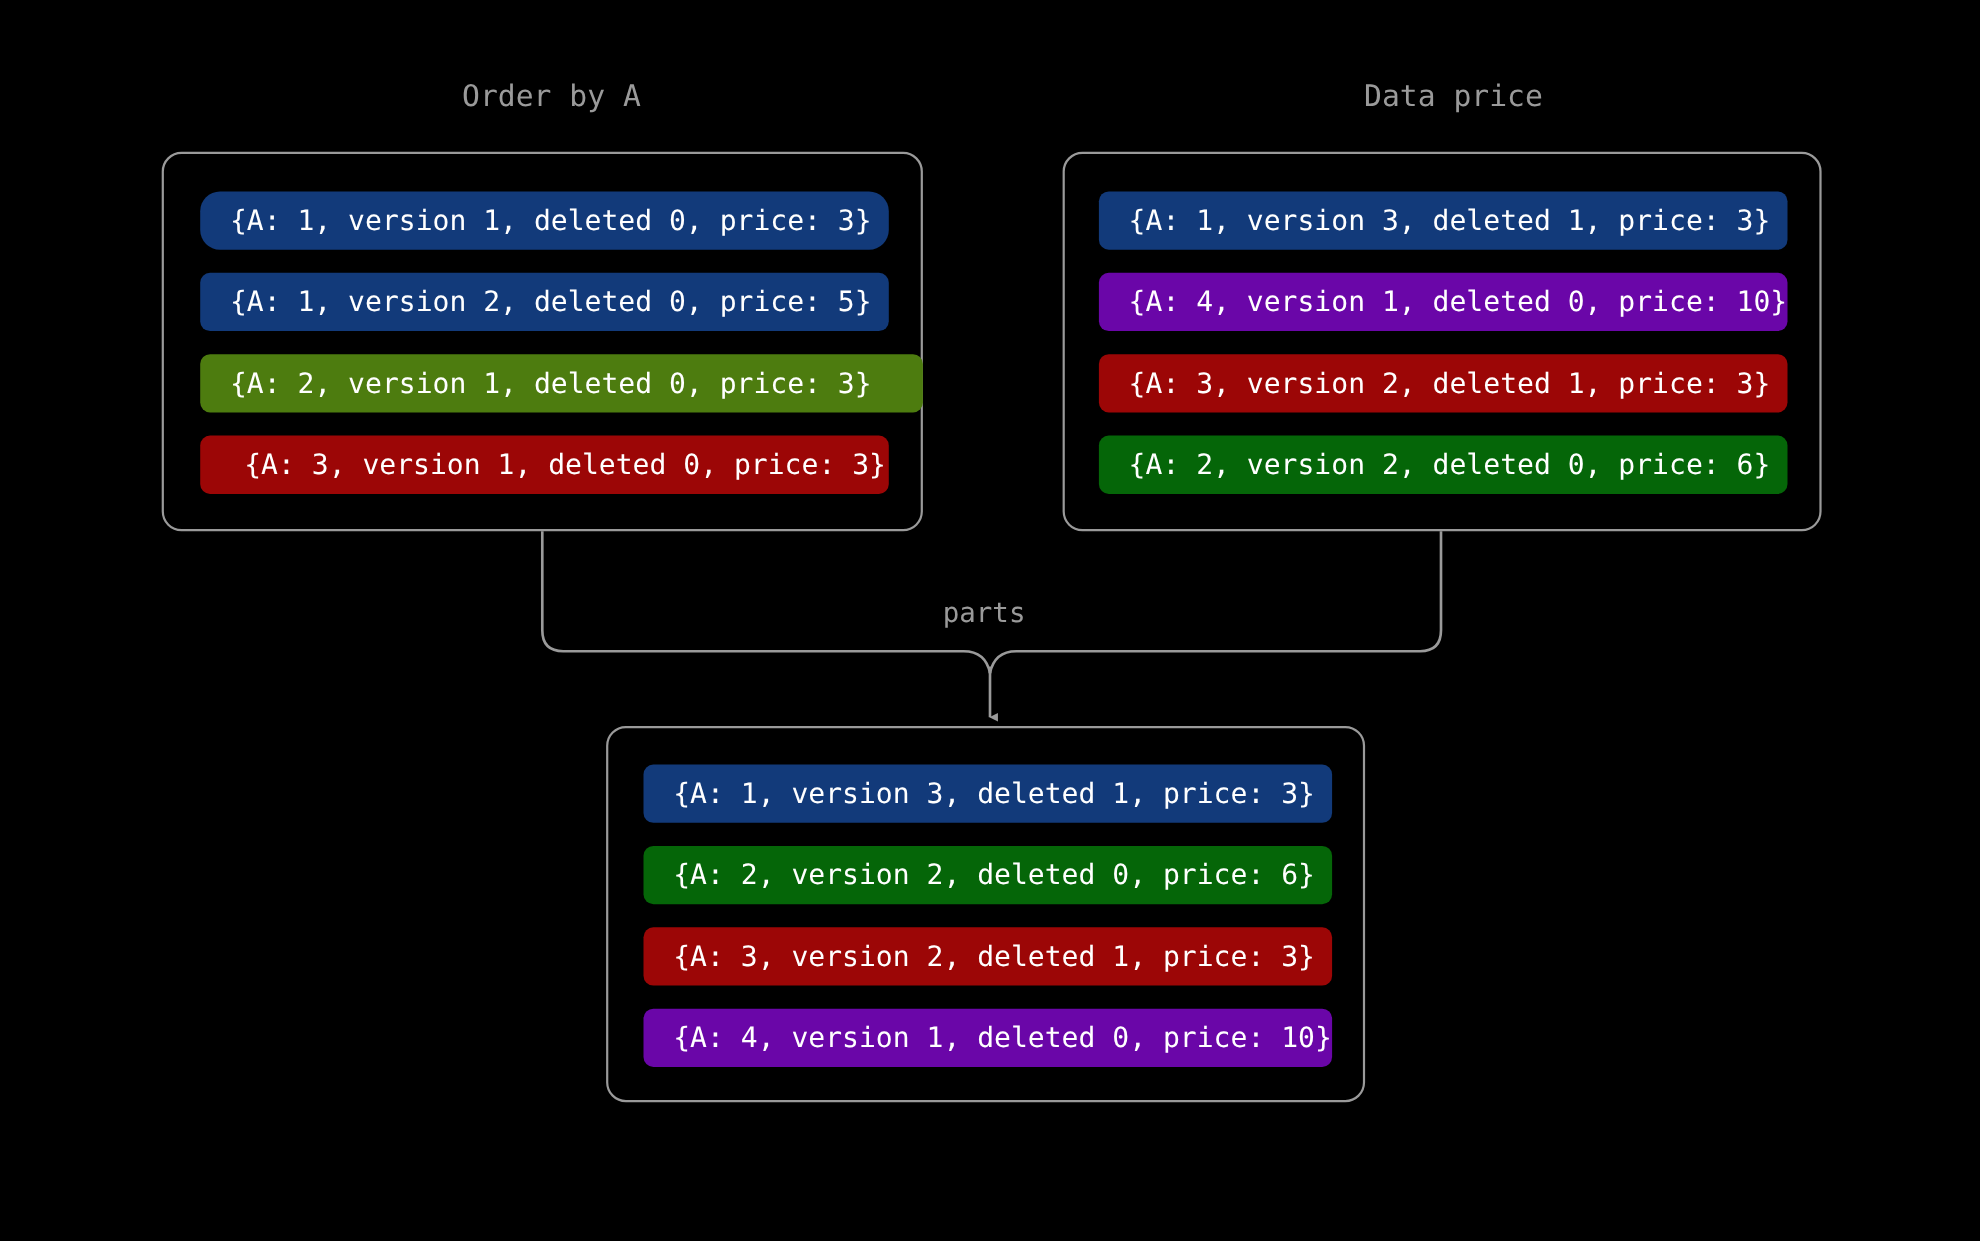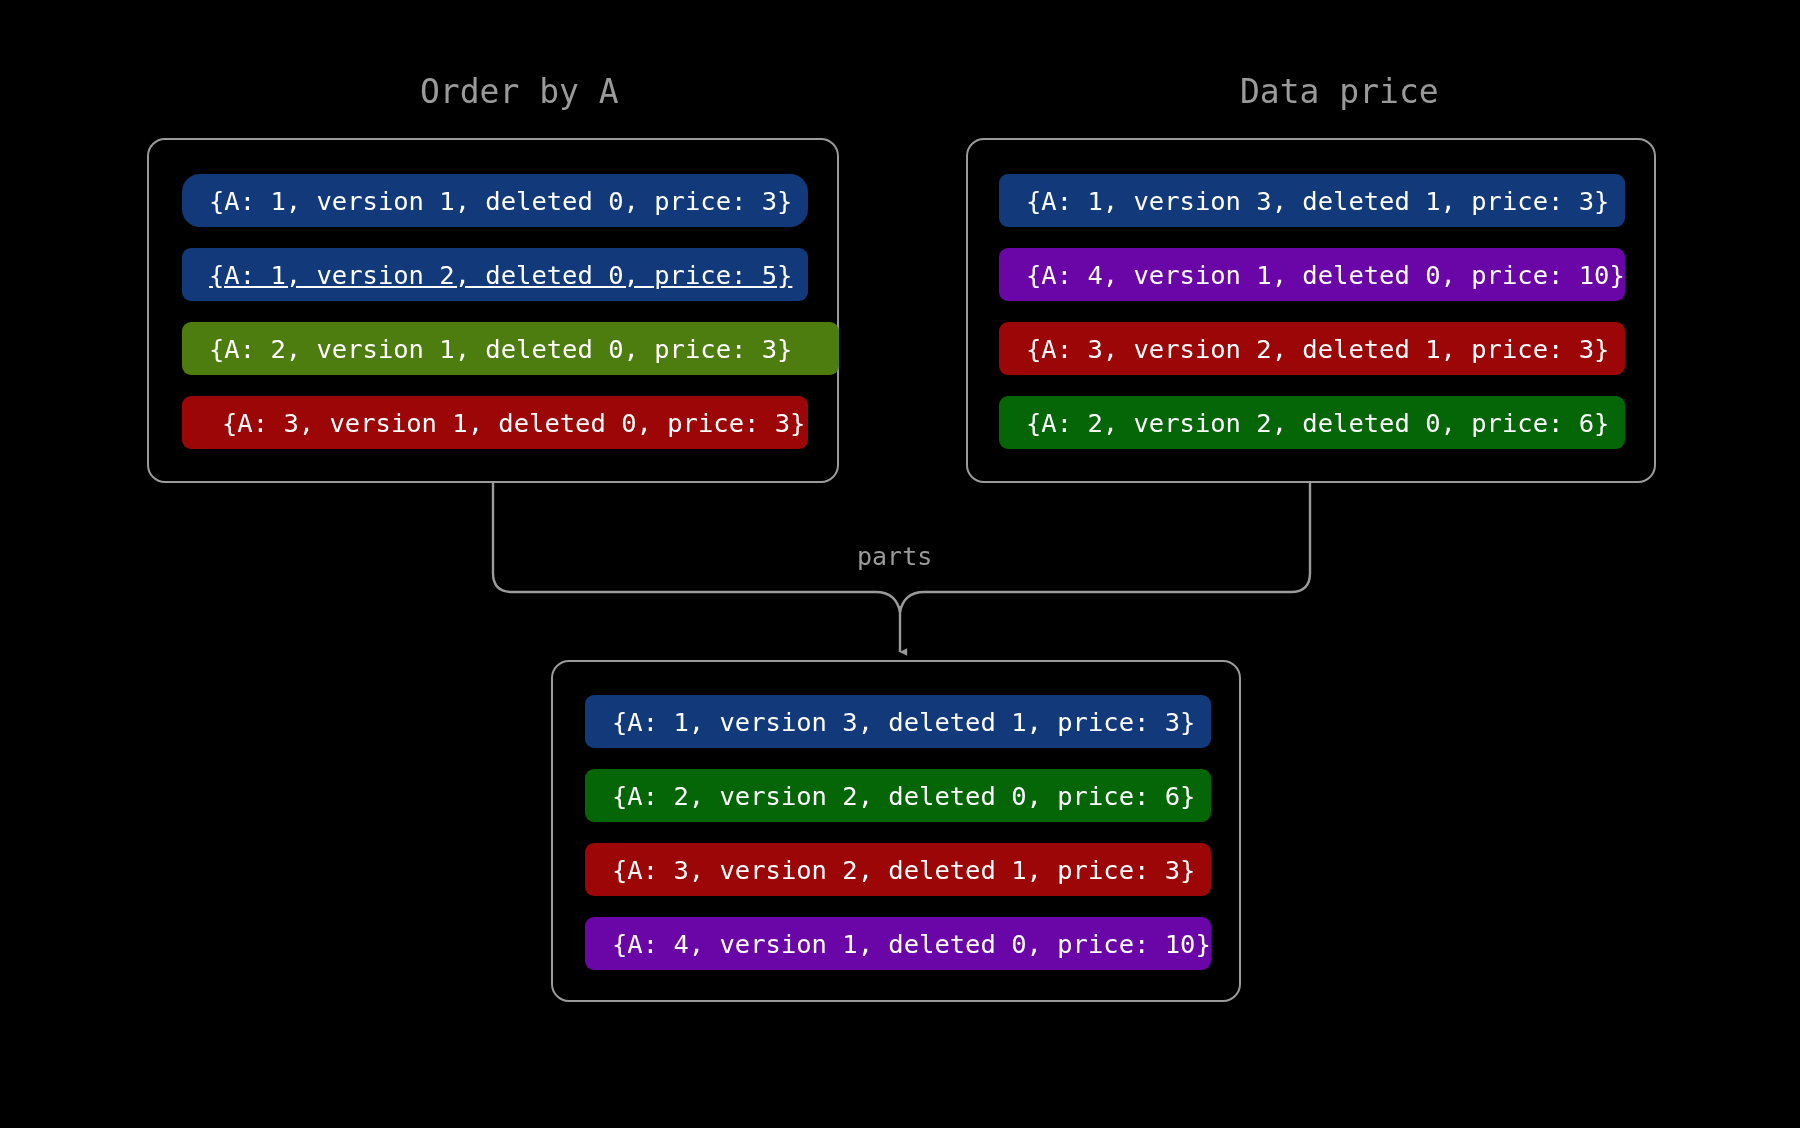--- a/index.html
+++ b/index.html
@@ -37,21 +37,21 @@
     position: absolute;
     box-sizing: border-box;
     border: 2px solid #9a9a9a;
     border-radius: 18px;
     background: #000000;
   }
 
   .panel-title {
     position: absolute;
     color: #9a9a9a;
-    font-size: 33px;
+    font-size: 27px;
     letter-spacing: 0px;
     white-space: nowrap;
     font-family: "DejaVu Sans Mono", "Liberation Mono", monospace;
   }
 
   
   .pill-list {
     position: absolute;
     left: 0; top: 0;
     width: 100%;
@@ -108,21 +108,21 @@
   <div class="panel-title" style="left: 420px; top: 72px; color: rgb(154, 154, 154);">Order by A</div>
 
   <div class="panel" id="panel-order-by" style="left: 147px; top: 138px; width: 692px; height: 345px; border-color: rgb(154, 154, 154);">
     <div class="pill-list">
 
       <div class="pill" style="left: 33px; top: 34px; width: 626px; height: 53px; background: rgb(18, 58, 122); color: rgb(255, 255, 255); border-radius: 18px;">
         <span class="pill-label" style="padding-left:27px;">{A: 1, version 1, deleted 0, price: 3}</span>
       </div>
 
       <div class="pill" style="left: 33px; top: 108px; width: 626px; height: 53px; background: rgb(18, 58, 122); color: rgb(255, 255, 255);">
-        <span class="pill-label" style="padding-left:27px;text-decoration:underline;">{A: 1, version 2, deleted 0, price: 5}</span>
+        <span class="pill-label" style="padding-left:27px;">{A: 1, version 2, deleted 0, price: 5}</span>
       </div>
 
       <div class="pill" style="left: 33px; top: 182px; width: 657px; height: 53px; background: #4d7c0f; color: rgb(255, 255, 255); align-items: center;">
         <span class="pill-label" style="padding-left:27px;">{A: 2, version 1, deleted 0, price: 3}</span>
       </div>
 
       <div class="pill" style="left: 33px; top: 256px; width: 626px; height: 53px; background: rgb(156, 6, 6); color: rgb(255, 255, 255);">
         <span class="pill-label" style="padding-left:40px;">{A: 3, version 1, deleted 0, price: 3}</span>
       </div>
 

